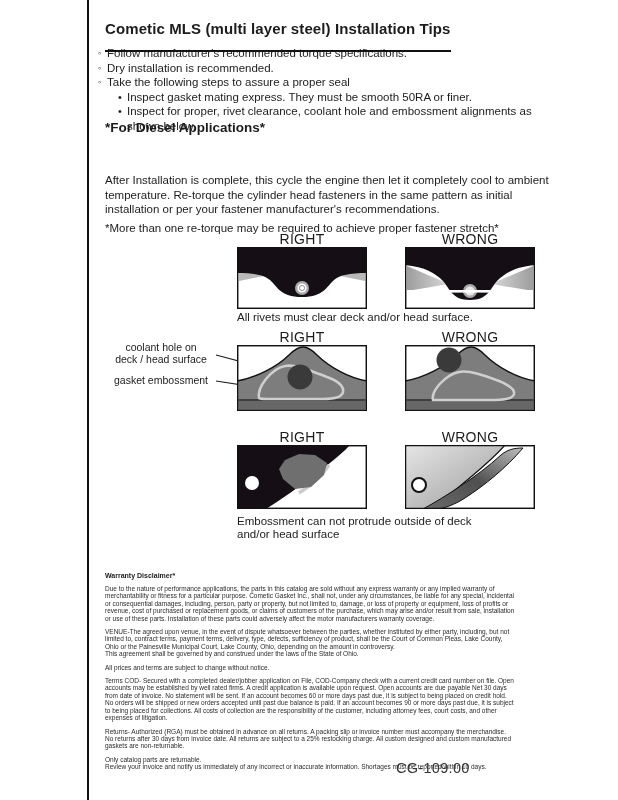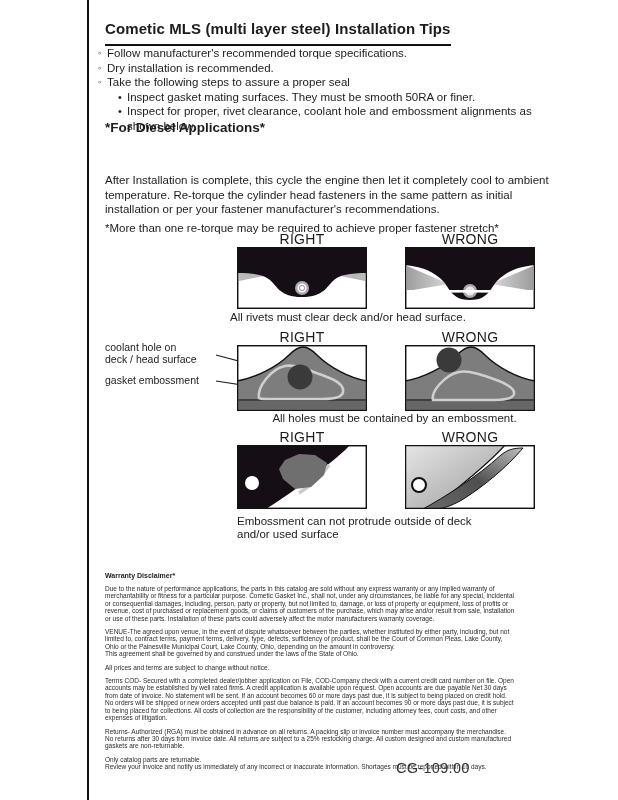--- a/index.html
+++ b/index.html
@@ -4,38 +4,38 @@
 <style>
   html,body{margin:0;padding:0;background:#e8e8e8;}
   .page{
     position:relative;width:618px;height:800px;background:#ffffff;
     font-family:"Liberation Sans",sans-serif;color:#1c1c1c;overflow:hidden;
     margin:0 auto;
   }
   .left-rule{position:absolute;left:87px;top:0;width:2px;height:800px;background:#111;}
   .page-title{
     position:absolute;left:105px;top:20px;font-size:15px;font-weight:bold;
-    border-bottom:2px solid #111;padding-bottom:7px;letter-spacing:.1px;white-space:nowrap;
+    border-bottom:2px solid #111;padding-bottom:13px;letter-spacing:.1px;white-space:nowrap;
   }
   .tips{position:absolute;left:98px;top:46px;width:460px;font-size:11.5px;line-height:14.5px;}
   .tip-row{display:flex;align-items:flex-start;}
   .tip-marker{width:9px;flex:0 0 9px;font-size:9px;line-height:14.5px;text-align:left;}
   .subtip-row{display:flex;align-items:flex-start;margin-left:20px;}
   .subtip-marker{width:9px;flex:0 0 9px;font-size:11px;line-height:14.5px;}
   .diesel-heading{position:absolute;left:105px;top:120px;font-size:13.5px;font-weight:bold;}
   .body-par{position:absolute;left:105px;width:452px;font-size:11.5px;line-height:14.5px;}
   .p1{top:140px;}
   .p2{top:173px;}
   .p3{top:221px;}
   .dw-label{position:absolute;width:130px;text-align:center;font-size:14px;font-weight:500;letter-spacing:.3px;}
   .dbox{position:absolute;width:130px;}
   .dbox svg{display:block;}
   .caption{position:absolute;font-size:11.5px;line-height:13px;color:#222;}
   .caption.pre{white-space:pre-line;}
-  .annot{position:absolute;font-size:10.5px;line-height:11.5px;text-align:left;color:#1c1c1c;white-space:pre-line;}
+  .annot{position:absolute;font-size:10.5px;line-height:11.5px;text-align:center;color:#1c1c1c;white-space:pre-line;}
   .leader-overlay{position:absolute;left:213px;top:350px;}
   .warranty{position:absolute;left:105px;top:572px;width:410px;}
   .warranty-heading{font-size:7px;font-weight:bold;margin:0 0 6px 0;}
   .fineprint{font-size:6.5px;line-height:7.4px;margin:0 0 6px 0;white-space:pre-line;color:#2a2a2a;}
   .page-number{position:absolute;left:396px;top:760px;font-size:14.5px;color:#333;letter-spacing:.3px;}
 </style>
 </head>
 <body>
 
 <div class="page">
@@ -51,21 +51,21 @@
     <div class="tip-row">
       <span class="tip-marker">◦</span>
       <span>Dry installation is recommended.</span>
     </div>
     <div class="tip-row">
       <span class="tip-marker">◦</span>
       <span>Take the following steps to assure a proper seal</span>
     </div>
     <div class="subtip-row">
       <span class="subtip-marker">•</span>
-      <span>Inspect gasket mating surfaces.  They must be smooth 50RA or finer.</span>
+      <span>Inspect gasket mating express.  They must be smooth 50RA or finer.</span>
     </div>
     <div class="subtip-row">
       <span class="subtip-marker">•</span>
       <span>Inspect for proper, rivet clearance, coolant hole and embossment alignments as shown below.</span>
     </div>
   </div>
 
   <div class="diesel-heading">*For Diesel Applications*</div>
   <div class="body-par p2">After Installation is complete, this cycle the engine then let it completely cool to ambient temperature. Re-torque the cylinder head fasteners in the same pattern as initial installation or per your fastener manufacturer's recommendations.</div>
   <div class="body-par p3">*More than one re-torque may be required to achieve proper fastener stretch*</div>
@@ -102,21 +102,21 @@
       <polygon points="2,19 44,37 2,44" fill="url(#wedgeL)"></polygon>
       <polygon points="128,19 86,37 128,44" fill="url(#wedgeR)"></polygon>
       <path d="M0,0 H130 V18 C110,20 100,26 92,34 C85,42 83,53 65,53 C47,53 45,42 38,34 C30,26 20,20 0,18 Z" fill="#150f15"></path>
       <circle cx="65" cy="44" r="7" fill="#a9a9a9"></circle>
       <circle cx="65" cy="44" r="4.6" fill="#e8e8e8"></circle>
       <rect x="2" y="43" width="126" height="2.6" fill="#ffffff"></rect>
       <rect x="0" y="0" width="130" height="62" fill="none" stroke="#111" stroke-width="2.5"></rect>
     </svg>
   </div>
 
-  <div class="caption" style="left:230px;top:311px;width:300px;">All rivets must clear deck and/or head surface.</div>
+  <div class="caption" style="left:237px;top:311px;width:300px;">All rivets must clear deck and/or head surface.</div>
 
   <div class="dw-label" style="left:237px;top:329px;">RIGHT</div>
   <div class="dw-label" style="left:405px;top:329px;">WRONG</div>
 
   <div class="annot" style="left:105px;top:342px;width:112px;">coolant hole on
 deck / head surface</div>
   <div class="annot" style="left:105px;top:375px;width:112px;">gasket embossment</div>
 
   <svg class="leader-overlay" width="92" height="46" viewBox="0 0 92 46">
     <line x1="3" y1="5" x2="86" y2="27" stroke="#222" stroke-width="1.2"></line>
@@ -140,21 +140,20 @@
       <rect x="0" y="0" width="130" height="66" fill="#ffffff" stroke="#111" stroke-width="2.5"></rect>
       <path d="M0,66 V36 C18,33 40,22 52,10 C58,4 62,2 66,2 C70,2 74,4 80,10 C92,22 112,33 130,36 V66 Z" fill="#7d7d7d" stroke="#111" stroke-width="1.4"></path>
       <rect x="1.5" y="54" width="127" height="2" fill="#3f3f3f"></rect>
       <rect x="1.5" y="56" width="127" height="8.5" fill="#676767"></rect>
       <path d="M28,55 C26,46 40,30 54,27 C64,25 78,30 94,36 C104,40 110,44 109,49 C108,53 102,55 90,55 L34,55 C30,55 29,55 28,55 Z" fill="none" stroke="#cfcfcf" stroke-width="2.6"></path>
       <circle cx="44" cy="15" r="12.5" fill="#3a3a3a"></circle>
       <rect x="0" y="0" width="130" height="66" fill="none" stroke="#111" stroke-width="2.5"></rect>
     </svg>
   </div>
 
-  <div class="caption" style="left:252px;top:412px;width:285px;text-align:center;">All holes must be contained by an embossment.</div>
 
   <div class="dw-label" style="left:237px;top:429px;">RIGHT</div>
   <div class="dw-label" style="left:405px;top:429px;">WRONG</div>
 
   <div class="dbox" style="left:237px;top:445px;">
     <svg width="130" height="64" viewBox="0 0 130 64">
       <rect x="0" y="0" width="130" height="64" fill="#ffffff" stroke="#111" stroke-width="2.5"></rect>
       <path d="M0,0 H113 C101,13 82,26 64,40 C48,52 38,58 29,64 L0,64 Z" fill="#150f15"></path>
       <path d="M92,20 C84,32 73,41 62,48" fill="none" stroke="#c9c9c9" stroke-width="3.4"></path>
       <path d="M48,15 L62,9 L78,10 L90,18 L87,30 L74,42 L58,44 L46,34 L42,24 Z" fill="#6f6f6f"></path>
@@ -178,21 +177,21 @@
       </defs>
       <rect x="0" y="0" width="130" height="64" fill="#ffffff" stroke="#111" stroke-width="2.5"></rect>
       <path d="M0,0 H100 C86,16 66,32 50,45 C38,54 28,60 20,64 L0,64 Z" fill="url(#deckLight)" stroke="#111" stroke-width="1.2"></path>
       <path d="M118,3 C101,23 80,40 60,53 C49,60 40,63 32,64 L18,64 C38,53 72,32 96,10 C102,5 108,3 118,3 Z" fill="url(#embossDark)" stroke="#111" stroke-width="1"></path>
       <circle cx="14" cy="40" r="7" fill="#ffffff" stroke="#111" stroke-width="2"></circle>
       <rect x="0" y="0" width="130" height="64" fill="none" stroke="#111" stroke-width="2.5"></rect>
     </svg>
   </div>
 
   <div class="caption pre" style="left:237px;top:515px;width:300px;">Embossment can not protrude outside of deck
-and/or used surface</div>
+and/or head surface</div>
 
   <div class="warranty">
     <div class="warranty-heading">Warranty Disclaimer*</div>
     <p class="fineprint">Due to the nature of performance applications, the parts in this catalog are sold without any express warranty or any implied warranty of merchantability or fitness for a particular purpose.  Cometic Gasket Inc., shall not, under any circumstances, be liable for any special, incidental or consequential damages, including, person, party or property, but not limited to, damage, or loss of property or equipment, loss of profits or revenue, cost of purchased or replacement goods, or claims of customers of the purchase, which may arise and/or result from sale, installation or use of these parts.  Installation of these parts could adversely affect the motor manufacturers warranty coverage.</p>
     <p class="fineprint">VENUE-The agreed upon venue, in the event of dispute whatsoever between the parties, whether instituted by either party, including, but not limited to, contract terms, payment terms, delivery, type, defects, sufficiency of product, shall be the Court of Common Pleas, Lake County, Ohio or the Painesville Municipal Court, Lake County, Ohio, depending on the amount in controversy.
 This agreement shall be governed by and construed under the laws of the State of Ohio.</p>
     <p class="fineprint">All prices and terms are subject to change without notice.</p>
     <p class="fineprint">Terms COD- Secured with a completed dealer/jobber application on File, COD-Company check with a current credit card number on file.  Open accounts may be established by well rated firms.  A credit application is available upon request.  Open accounts are due payable Net 30 days from date of invoice.  No statement will be sent.  If an account becomes 60 or more days past due, it is subject to being placed on credit hold.  No orders will be shipped or new orders accepted until past due balance is paid.  If an account becomes 90 or more days past due, it is subject to being placed for collections.  All costs of collection are the responsibility of the customer, including attorney fees, court costs, and other expenses of litigation.</p>
     <p class="fineprint">Returns- Authorized (RGA) must be obtained in advance on all returns.  A packing slip or invoice number must accompany the merchandise.  No returns after 30 days from invoice date.  All returns are subject to a 25% restocking charge.  All custom designed and custom manufactured gaskets are non-returnable.</p>
     <p class="fineprint">Only catalog parts are returnable.

